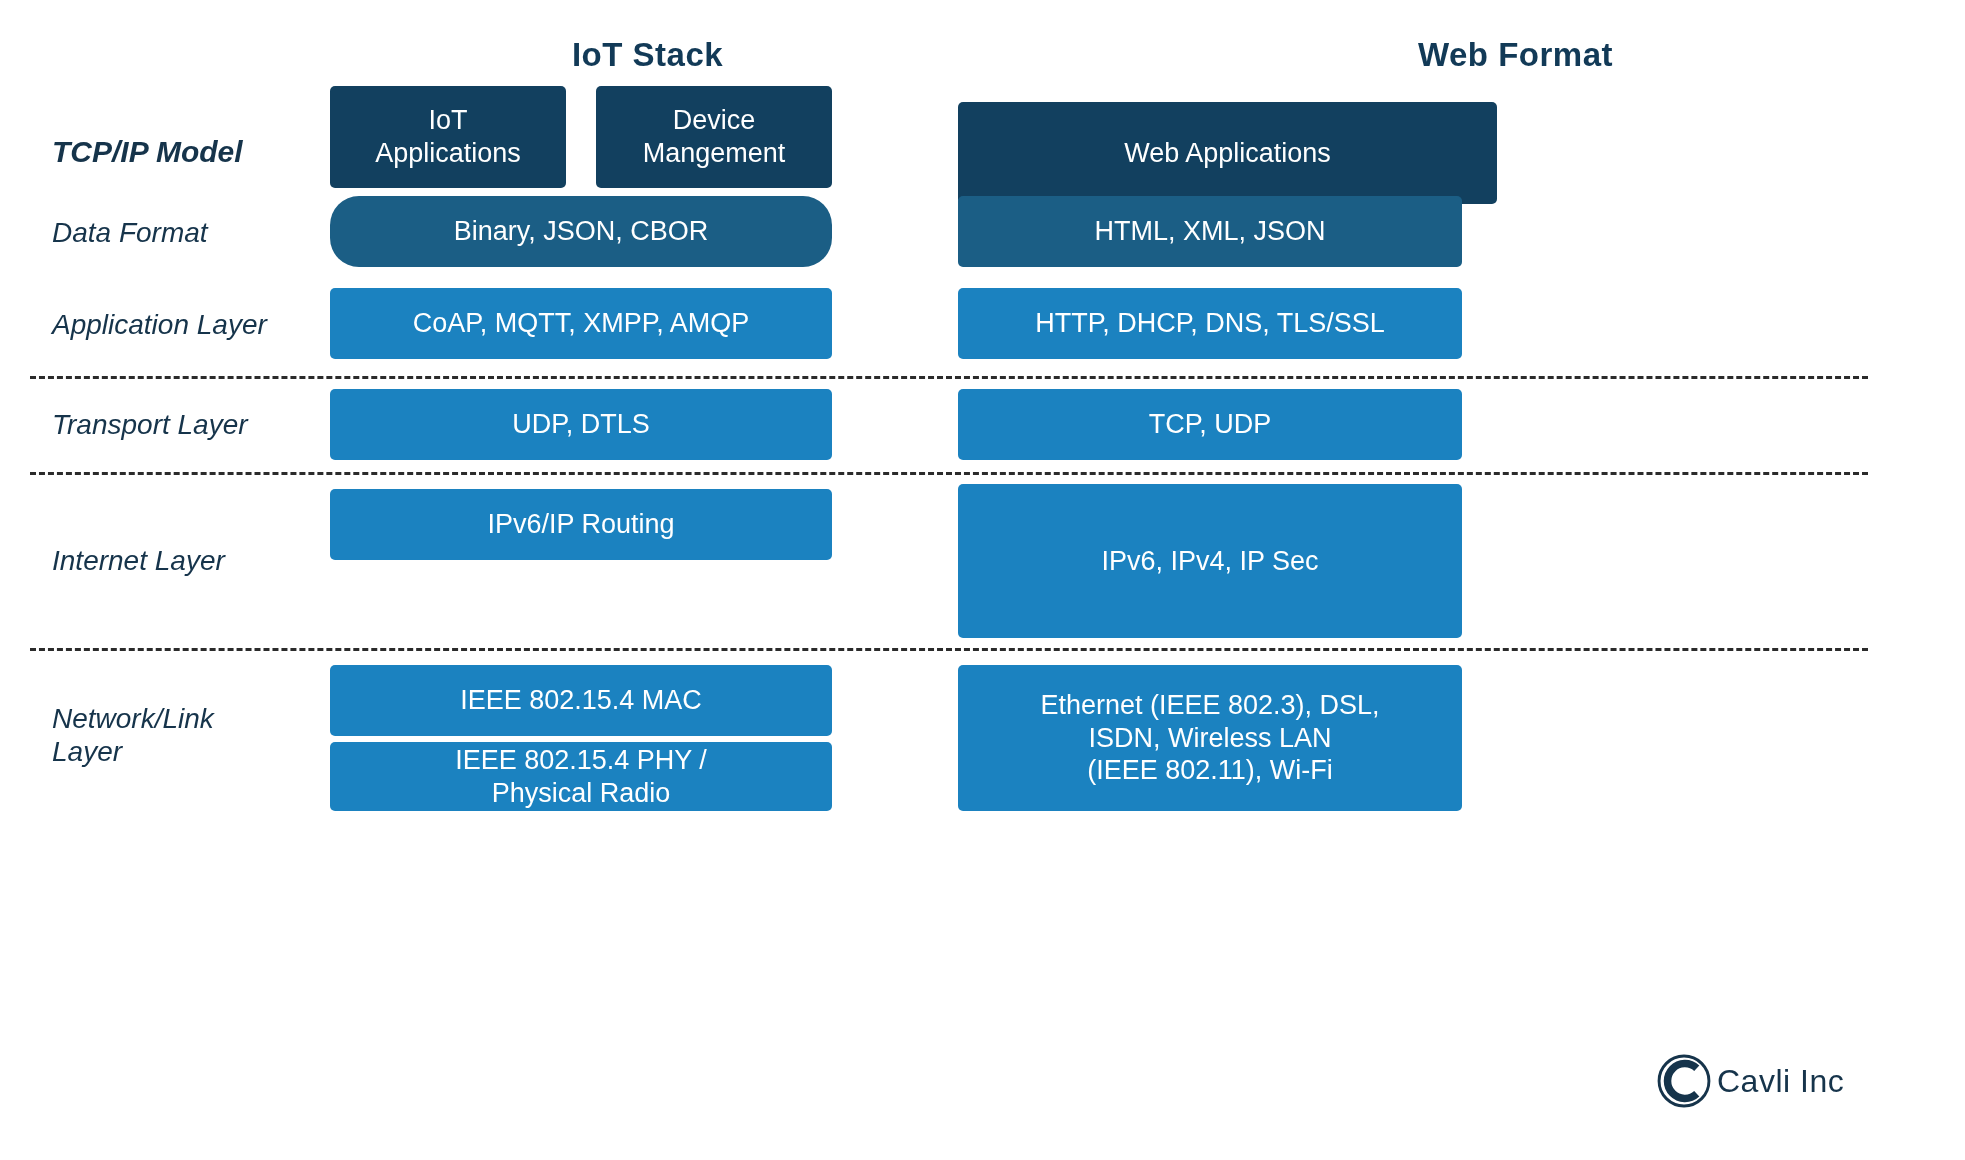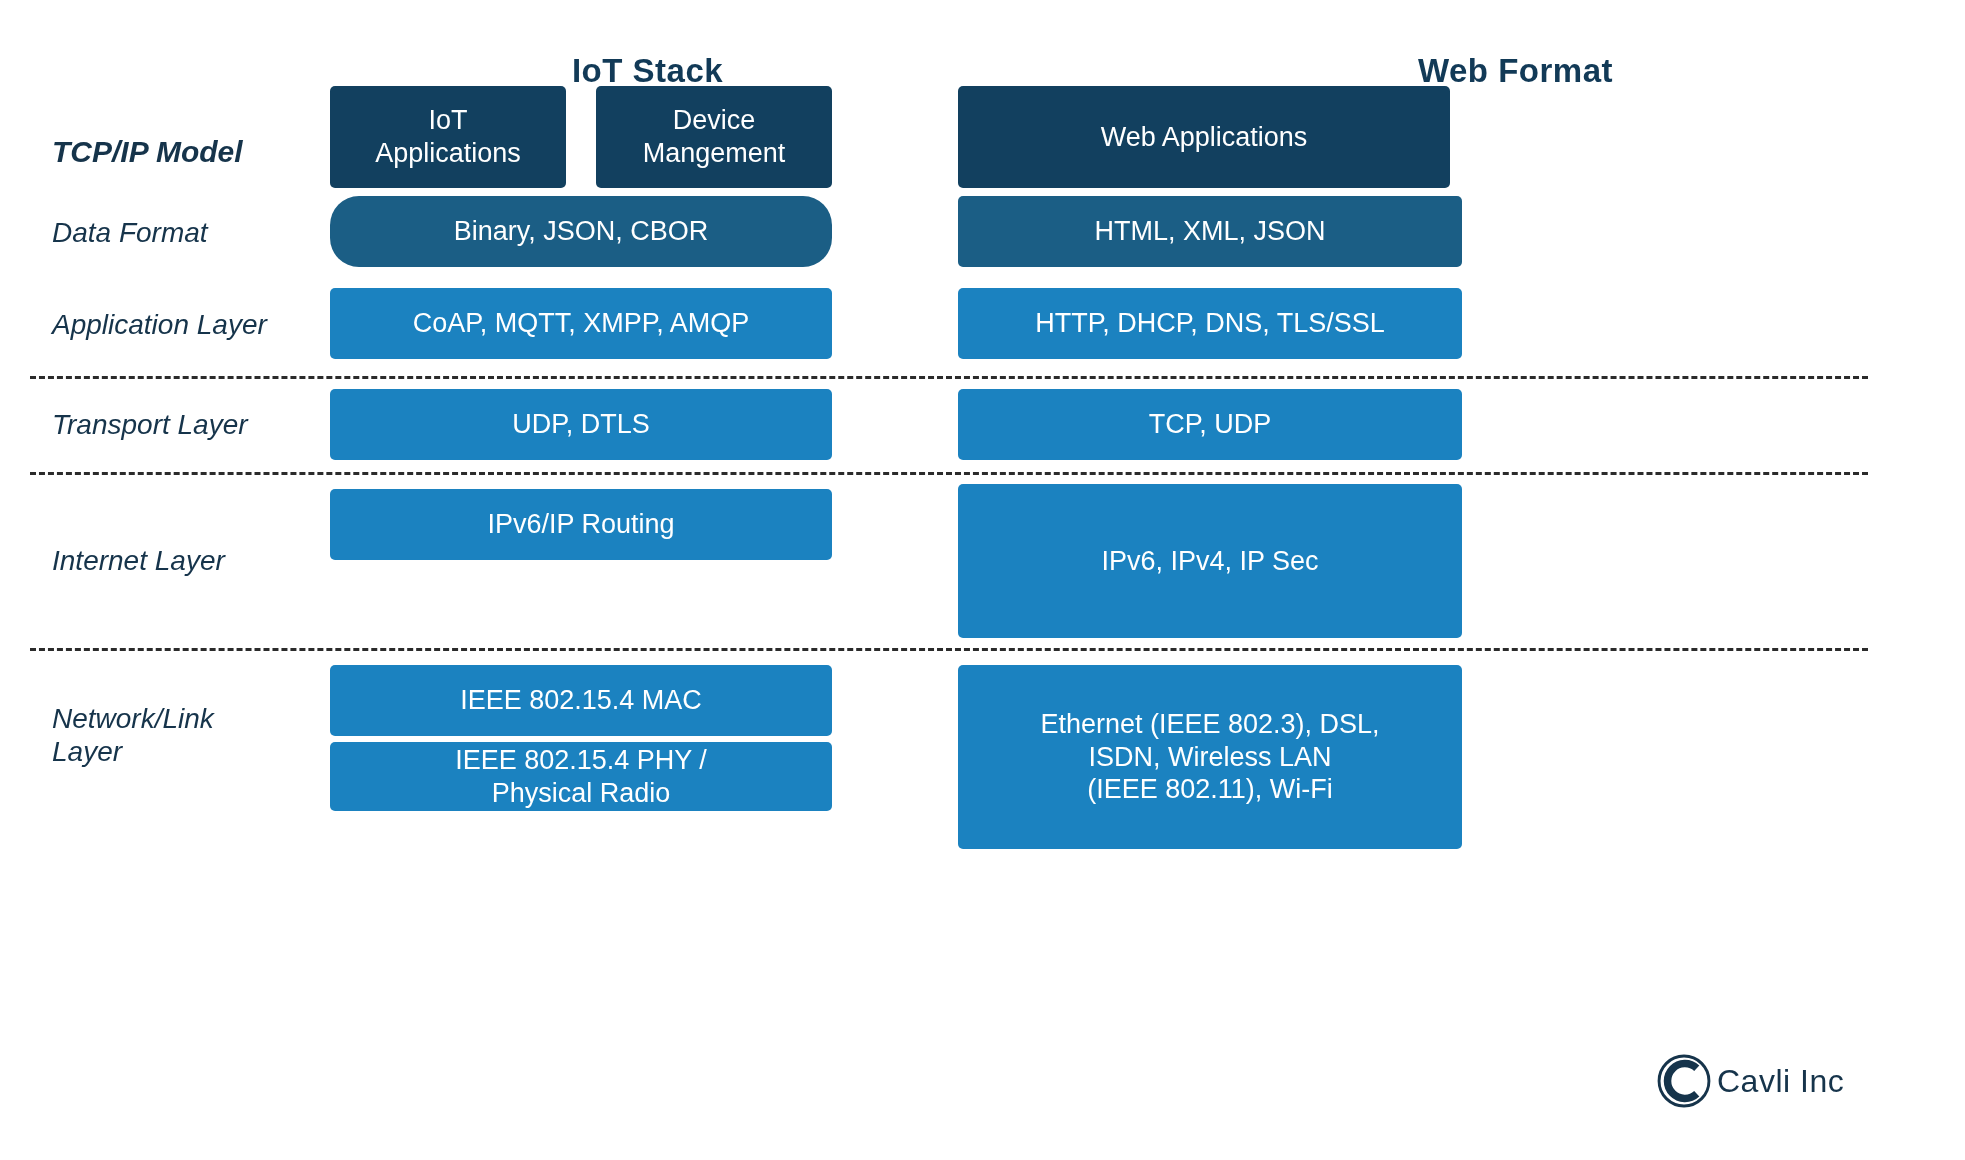--- a/index.html
+++ b/index.html
@@ -20,21 +20,20 @@
 
   
   .stack-title {
     position: absolute;
     font-size: 33px;
     font-weight: bold;
     color: #123a57;
     text-align: center;
     letter-spacing: 0.5px;
     white-space: nowrap;
-    margin-top: 16px;
   }
   #iot-stack-title  { left: 330px;  width: 635px;  top: 36px; }
   #web-stack-title  { left: 1198px; width: 635px;  top: 36px; }
 
   
   .row-label {
     position: absolute;
     left: 52px;
     width: 280px;
     font-style: italic;
@@ -122,31 +121,31 @@
   <div class="box light" style="left:330px; top:288px; width:502px; height:71px;">CoAP, MQTT, XMPP, AMQP</div>
 
   <div class="box light" style="left:330px; top:389px; width:502px; height:71px;">UDP, DTLS</div>
 
   <div class="box light" style="left:330px; top:489px; width:502px; height:71px;">IPv6/IP Routing</div>
 
   <div class="box light" style="left:330px; top:665px; width:502px; height:71px;">IEEE 802.15.4 MAC</div>
   <div class="box light" style="left:330px; top:742px; width:502px; height:69px;">IEEE 802.15.4 PHY /
 Physical Radio</div>
 
-  <div class="box navy" style="left:958px; top:86px; width:492px; height:102px;">Web Applications</div>
+  <div class="box navy" style="left:958px; top:102px; width:539px; height:102px;">Web Applications</div>
 
   <div class="box mid" style="left:958px; top:196px; width:504px; height:71px;">HTML, XML, JSON</div>
 
   <div class="box light" style="left:958px; top:288px; width:504px; height:71px;">HTTP, DHCP, DNS, TLS/SSL</div>
 
   <div class="box light" style="left:958px; top:389px; width:504px; height:71px;">TCP, UDP</div>
 
   <div class="box light" style="left:958px; top:484px; width:504px; height:154px;">IPv6, IPv4, IP Sec</div>
 
-  <div class="box light" style="left:958px; top:665px; width:504px; height:184px;">Ethernet (IEEE 802.3), DSL,
+  <div class="box light" style="left:958px; top:665px; width:504px; height:146px;">Ethernet (IEEE 802.3), DSL,
 ISDN, Wireless LAN
 (IEEE 802.11), Wi-Fi</div>
 
   <div class="divider" style="top:376px;"></div>
   <div class="divider" style="top:472px;"></div>
   <div class="divider" style="top:648px;"></div>
 
   <div id="brand">
     <svg id="brand-mark" viewBox="0 0 100 100">
       <circle cx="50" cy="50" r="43" fill="none" stroke="#16344b" stroke-width="5"></circle>

